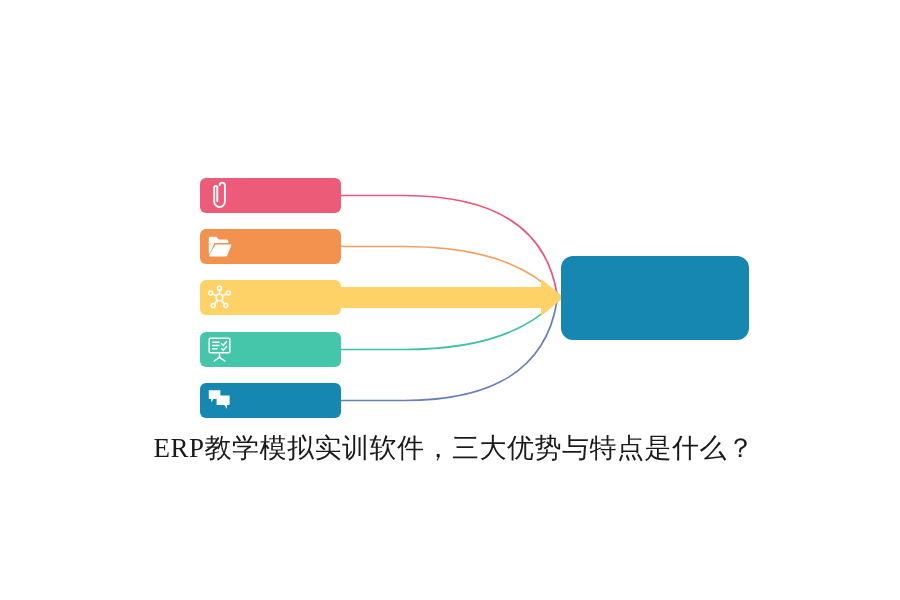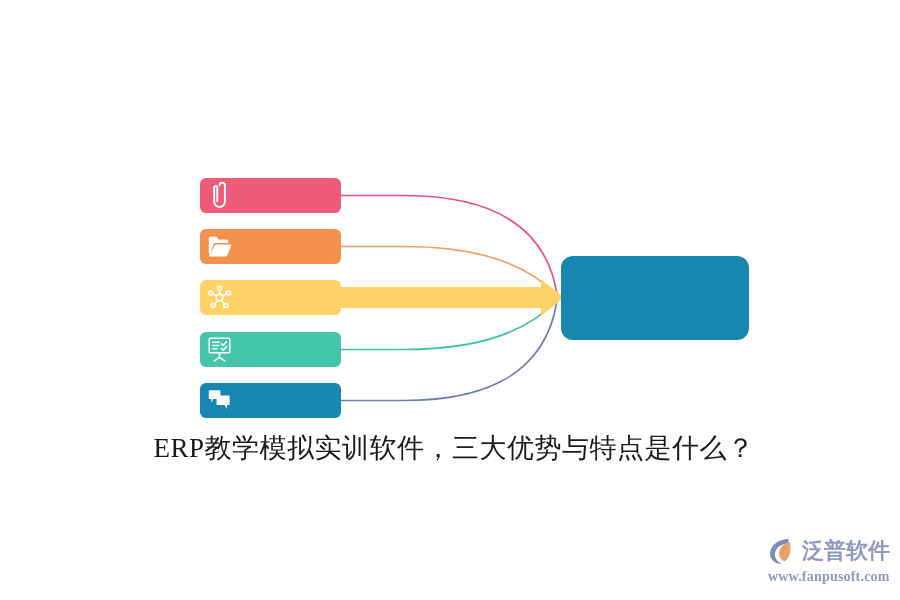--- a/index.html
+++ b/index.html
@@ -166,26 +166,14 @@
         <path d="M 8.6 6.4 L 21.6 6.4 L 21.6 16.0 L 19.0 16.0
                  L 19.0 20.0 L 16.4 16.0 L 8.6 16.0 Z"></path>
       </g>
       <text x="240" y="406" font-family="Liberation Sans, sans-serif" font-size="13" fill="#ffffff"></text>
     </g>
 
   </svg>
 
   <div class="title-text">ERP教学模拟实训软件，三大优势与特点是什么？</div>
 
-  <div class="watermark">
-    <div class="wm-row">
-      <svg class="wm-mark" viewBox="0 0 34 32">
-        <path d="M 22.5 4 C 12 4 4 11 4 18.5 C 4 24.5 9 29 16 29
-                 C 11.5 27 9 23.5 9 19.5 C 9 13.5 14.5 8.5 22.5 8.5 Z" fill="#7f8cb8"></path>
-        <path d="M 24 7.5 C 17.5 8.5 13 13 13 18.5 C 13 22 15 25 18.5 26.5
-                 C 22 24 24.5 19 24.5 14 C 24.5 11.5 24.3 9.3 24 7.5 Z" fill="#e8a06a"></path>
-      </svg>
-      <span class="wm-name">泛普软件</span>
-    </div>
-    <div class="wm-url">www.fanpusoft.com</div>
-  </div>
 
 </div>
 
 </body></html>

